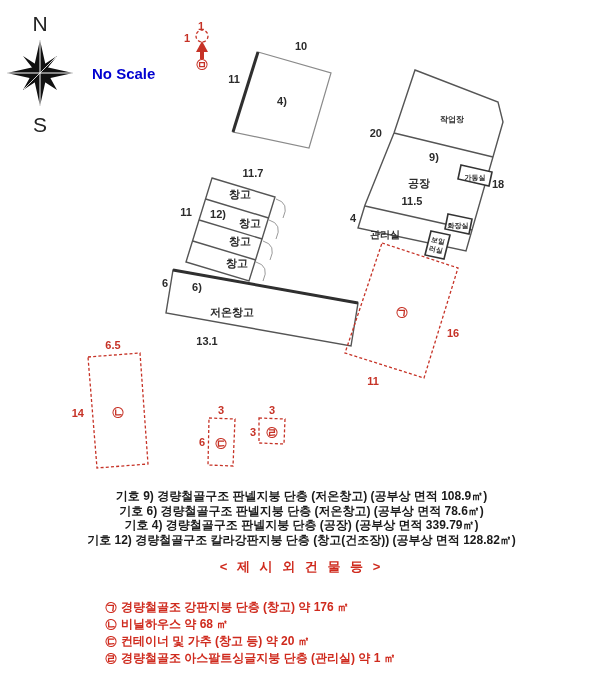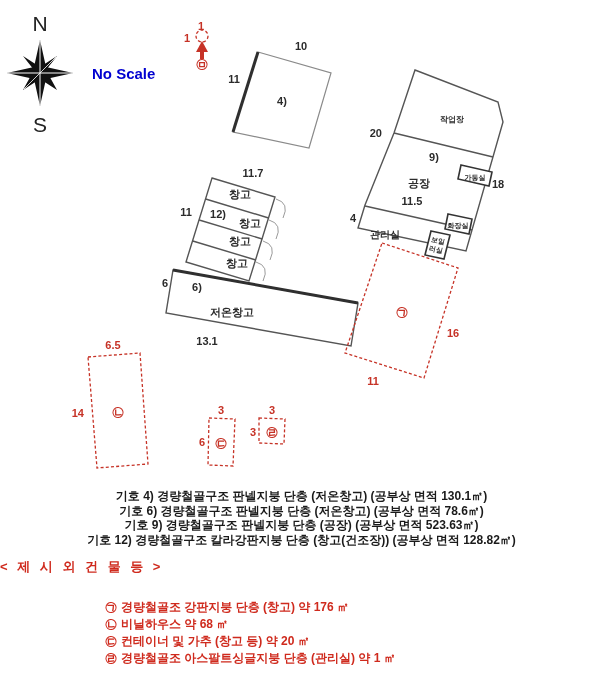--- a/index.html
+++ b/index.html
@@ -12,21 +12,21 @@
   .small-room{font-size:8px;font-weight:bold;fill:#2b2b2b;}
   .tiny-room{font-size:7px;font-weight:bold;fill:#2b2b2b;}
   .rsym{font-size:12px;font-weight:bold;fill:#c63226;}
   .outline{fill:none;stroke:#8a8a8a;stroke-width:1.2;}
   .outline-dk{fill:none;stroke:#555;stroke-width:1.4;}
   .thick{stroke:#2f2f2f;stroke-width:3;fill:none;}
   .reddash{fill:none;stroke:#c63226;stroke-width:1.3;stroke-dasharray:3 2.2;}
   .doorarc{fill:none;stroke:#9a9a9a;stroke-width:1;}
   .notes{position:absolute;left:0;top:489px;width:603px;text-align:center;
          font-size:12px;font-weight:bold;color:#1a1a1a;line-height:14.5px;}
-  .extra-heading{position:absolute;left:0;top:558px;width:603px;text-align:left;
+  .extra-heading{position:absolute;left:0;top:558px;width:603px;text-align:center;
          font-size:13px;font-weight:bold;color:#cf2a1d;letter-spacing:3px;}
   .legend{position:absolute;left:99px;top:599px;font-size:12px;font-weight:bold;
           color:#cf2a1d;line-height:17px;margin-left:6px;}
   .legend-row{white-space:nowrap;}
   .legend-sym{display:inline-block;width:16px;}
 </style>
 </head>
 <body>
 
 <div class="page">
@@ -139,23 +139,23 @@
     <g>
       <polygon points="259,418 285,419 284,444 259,443" class="reddash"></polygon>
       <text x="272" y="414" text-anchor="middle" class="rdim">3</text>
       <text x="256" y="436" text-anchor="end" class="rdim">3</text>
       <text x="272" y="436" text-anchor="middle" class="rsym">㉣</text>
     </g>
   </svg>
 
   
   <div class="notes">
-    <div>기호 4) 경량철골구조 판넬지붕 단층 (저온창고) (공부상 면적 130.1㎡)</div>
+    <div>기호 9) 경량철골구조 판넬지붕 단층 (저온창고) (공부상 면적 108.9㎡)</div>
     <div>기호 6) 경량철골구조 판넬지붕 단층 (저온창고) (공부상 면적 78.6㎡)</div>
-    <div>기호 9) 경량철골구조 판넬지붕 단층 (공장) (공부상 면적 523.63㎡)</div>
+    <div>기호 4) 경량철골구조 판넬지붕 단층 (공장) (공부상 면적 339.79㎡)</div>
     <div>기호 12) 경량철골구조 칼라강판지붕 단층 (창고(건조장)) (공부상 면적 128.82㎡)</div>
   </div>
 
   
   <div class="extra-heading">&lt; 제 시 외 건 물 등 &gt;</div>
 
   
   <div class="legend">
     <div class="legend-row">
       <span class="legend-sym">㉠</span><span>경량철골조 강판지붕 단층 (창고) 약 176 ㎡</span>

